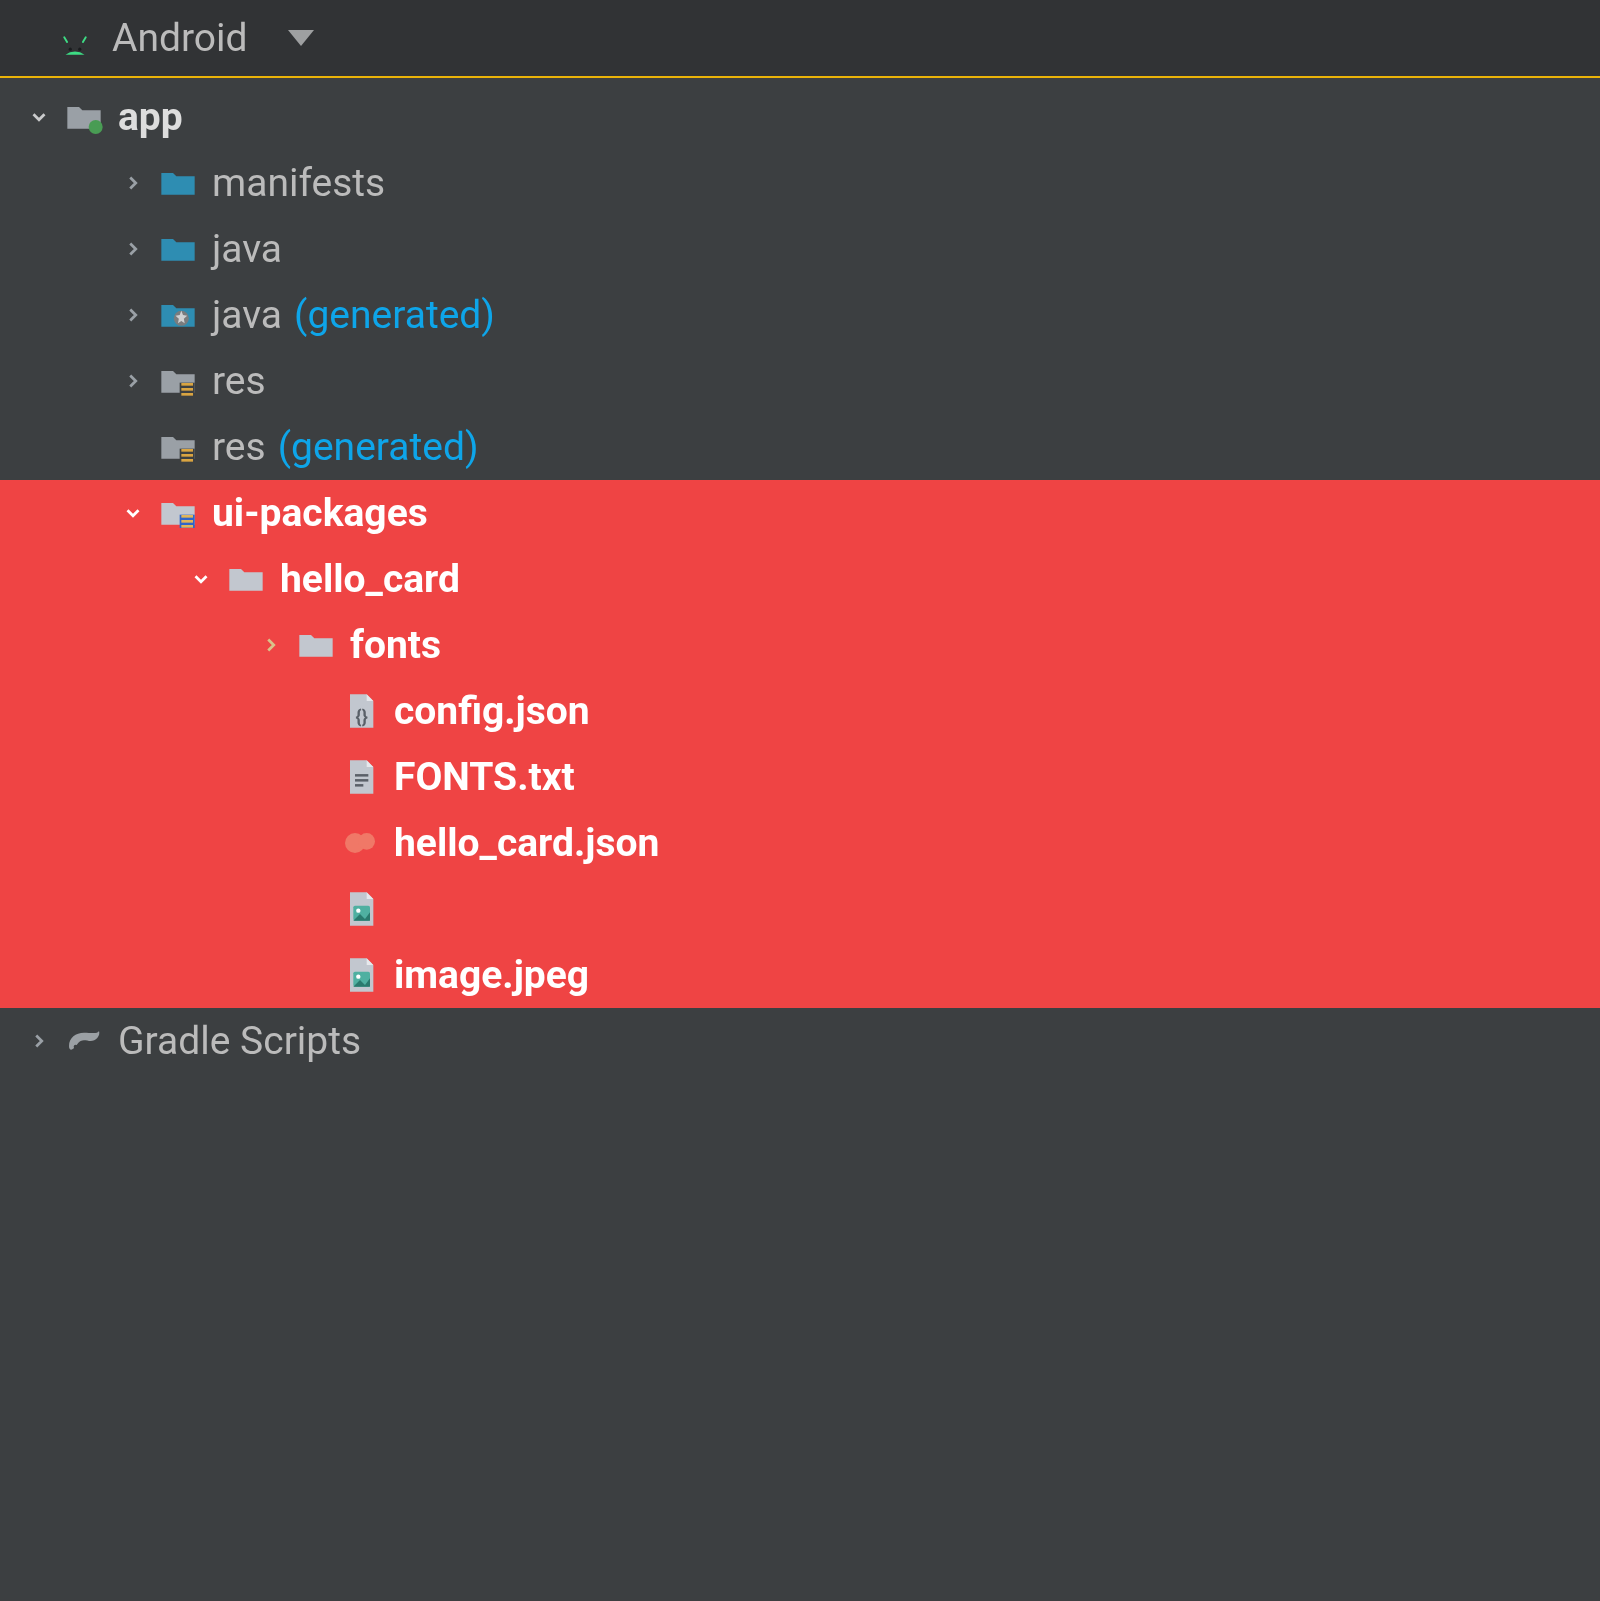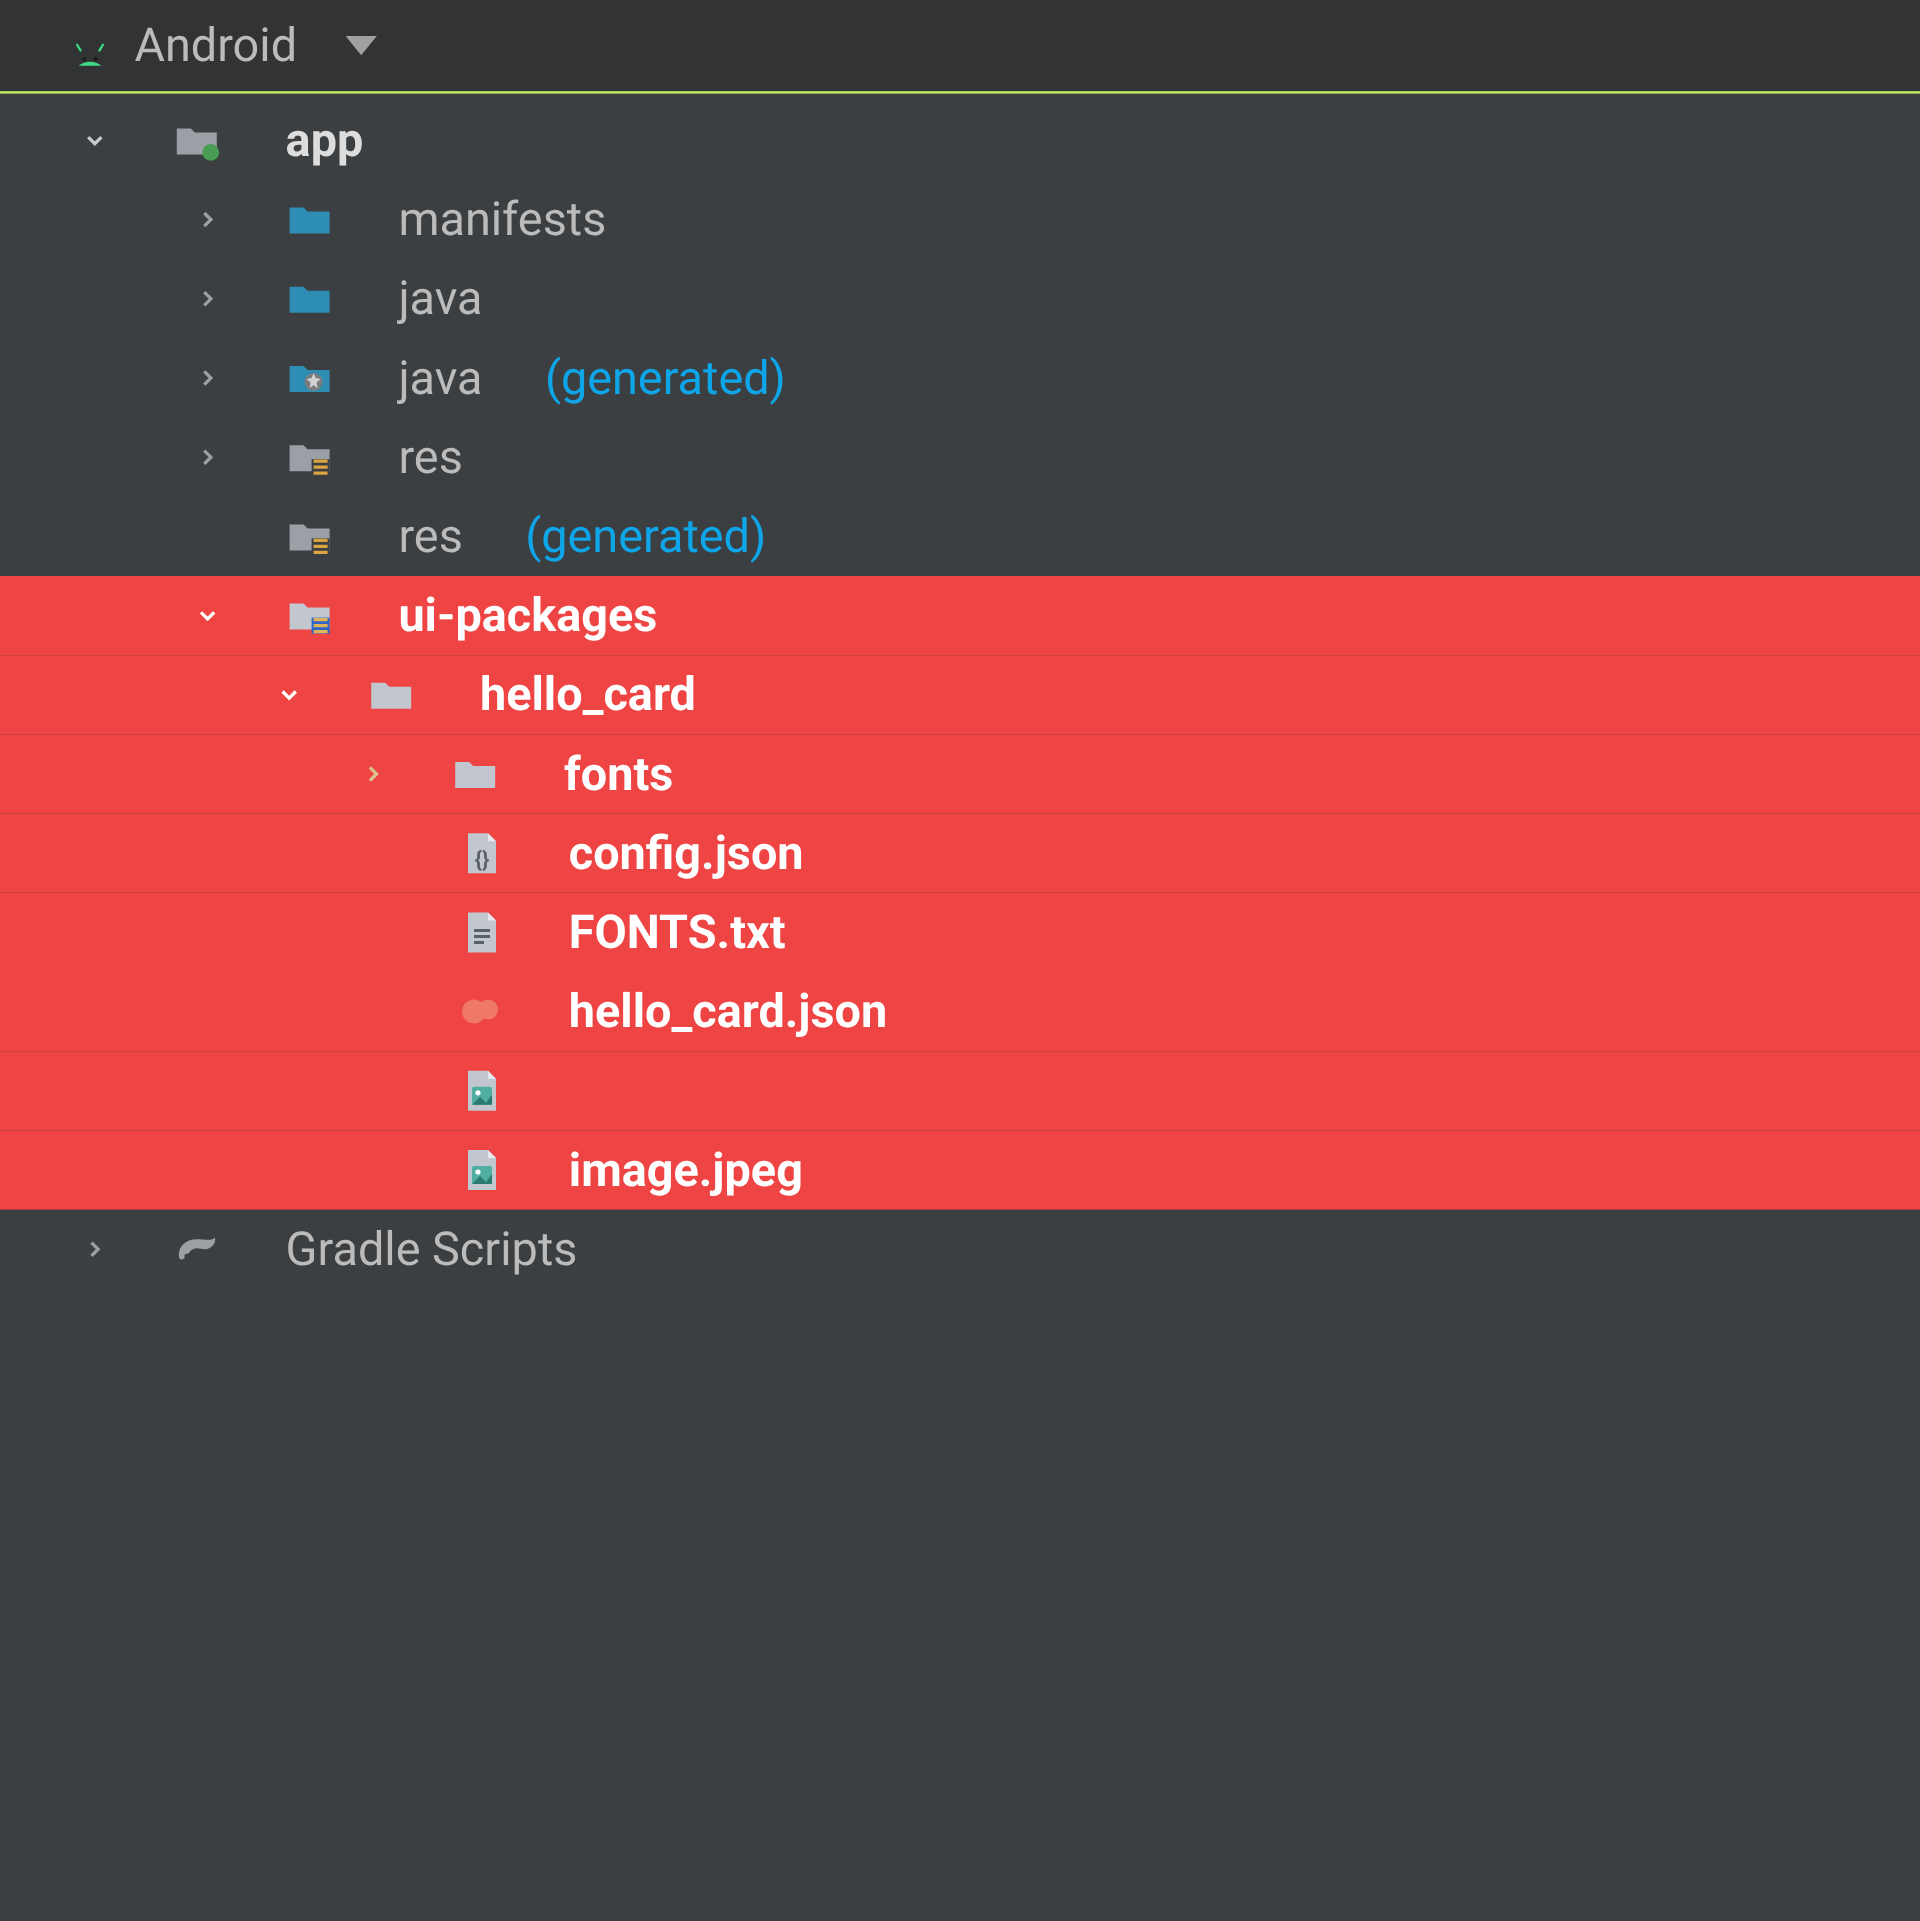--- a/index.html
+++ b/index.html
@@ -13,21 +13,21 @@
   .panel {
     width: 100%;
     height: 100%;
     background: #3c3f41;
     color: #bbbbbb;
     font-size: 39px;
   }
   .header {
     height: 78px;
     background: #313335;
-    border-bottom: 2px solid #bef264;
+    border-bottom: 2px solid #eab308;
     display: flex;
     align-items: center;
     padding-left: 56px;
     gap: 18px;
   }
   .header-title {
     color: #bbbbbb;
     font-weight: 400;
   }
   .dropdown-arrow {
@@ -40,21 +40,20 @@
   }
   .tree {
     padding-top: 6px;
   }
   .row {
     display: flex;
     align-items: center;
     height: 66px;
     white-space: nowrap;
     padding-right: 20px;
-    gap: 40px;
   }
   .row.selected {
     background: #ef4444;
     color: #ffffff;
   }
   .chevron {
     width: 26px;
     height: 26px;
     flex-shrink: 0;
     display: inline-flex;

